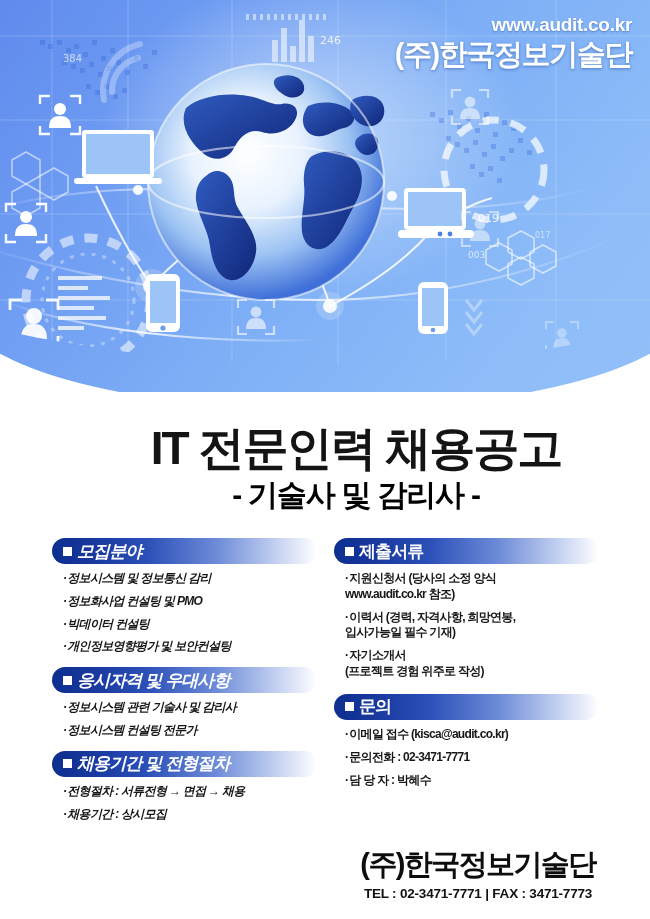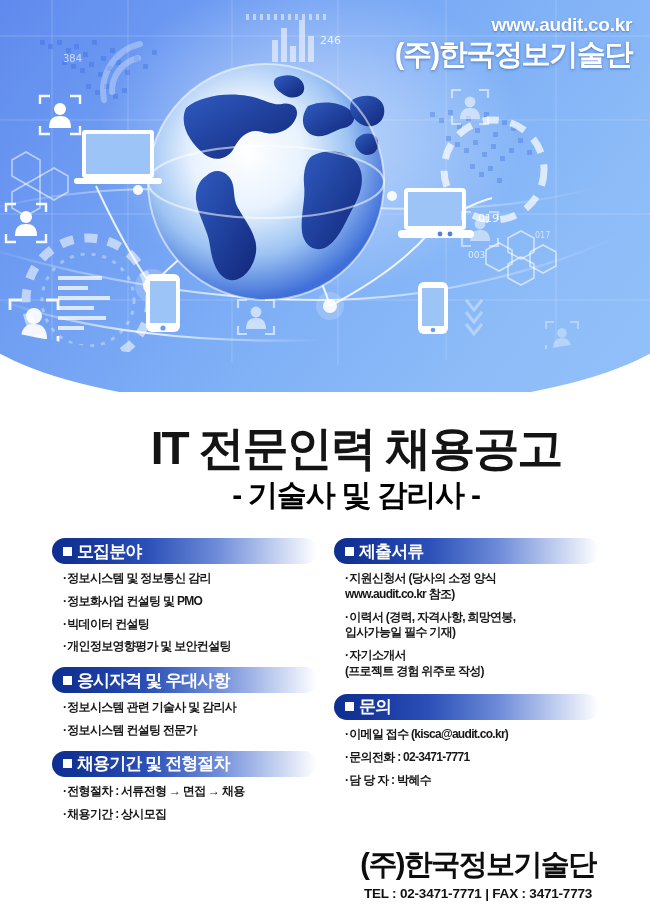--- a/index.html
+++ b/index.html
@@ -101,21 +101,21 @@
     left: 0;
     top: 538px;
     width: 650px;
     height: 310px;
   }
   .col {
     position: absolute;
     top: 0;
     width: 278px;
   }
-  .col-left  { left: 52px; }
+  .col-left  { left: 52px; font-style: italic; }
   .col-right { left: 334px; }
 
   .section { margin-bottom: 4px; }
 
   .section-header {
     position: relative;
     height: 26px;
     width: 265px;
     border-radius: 13px;
     background: linear-gradient(to right,

